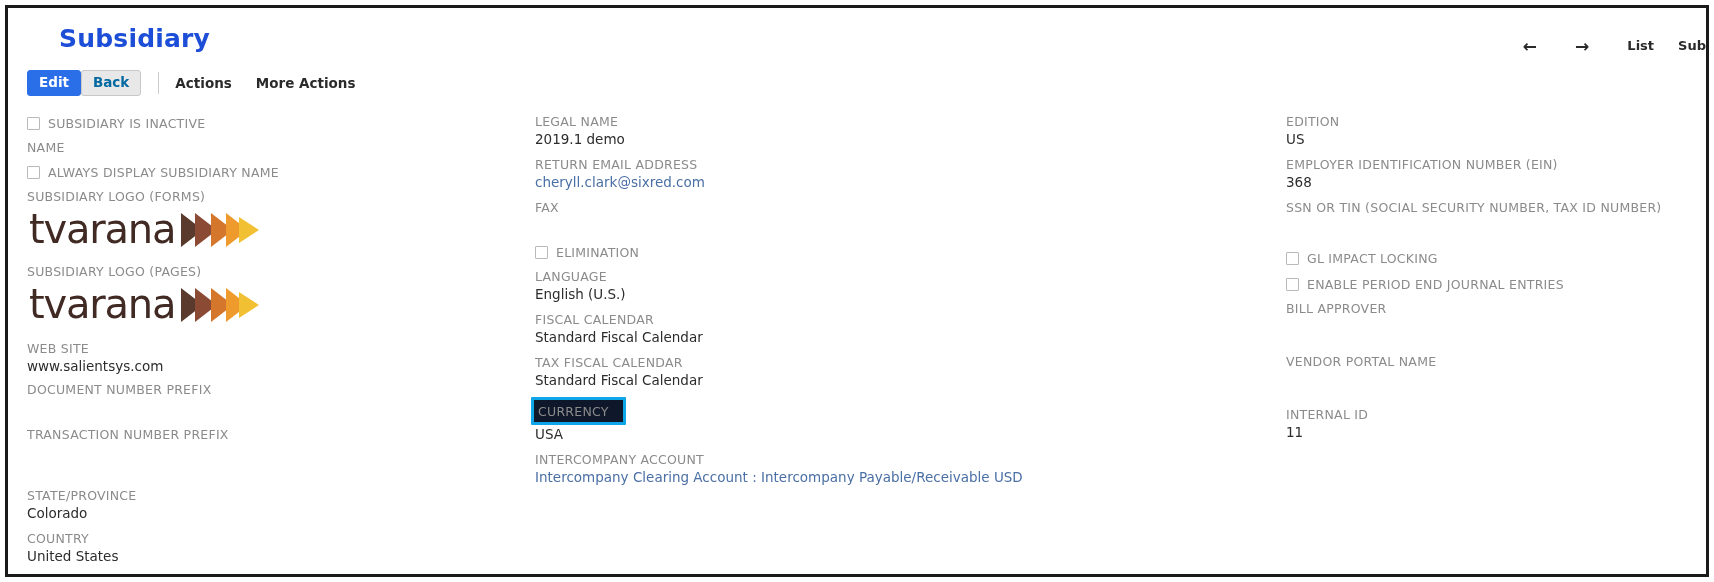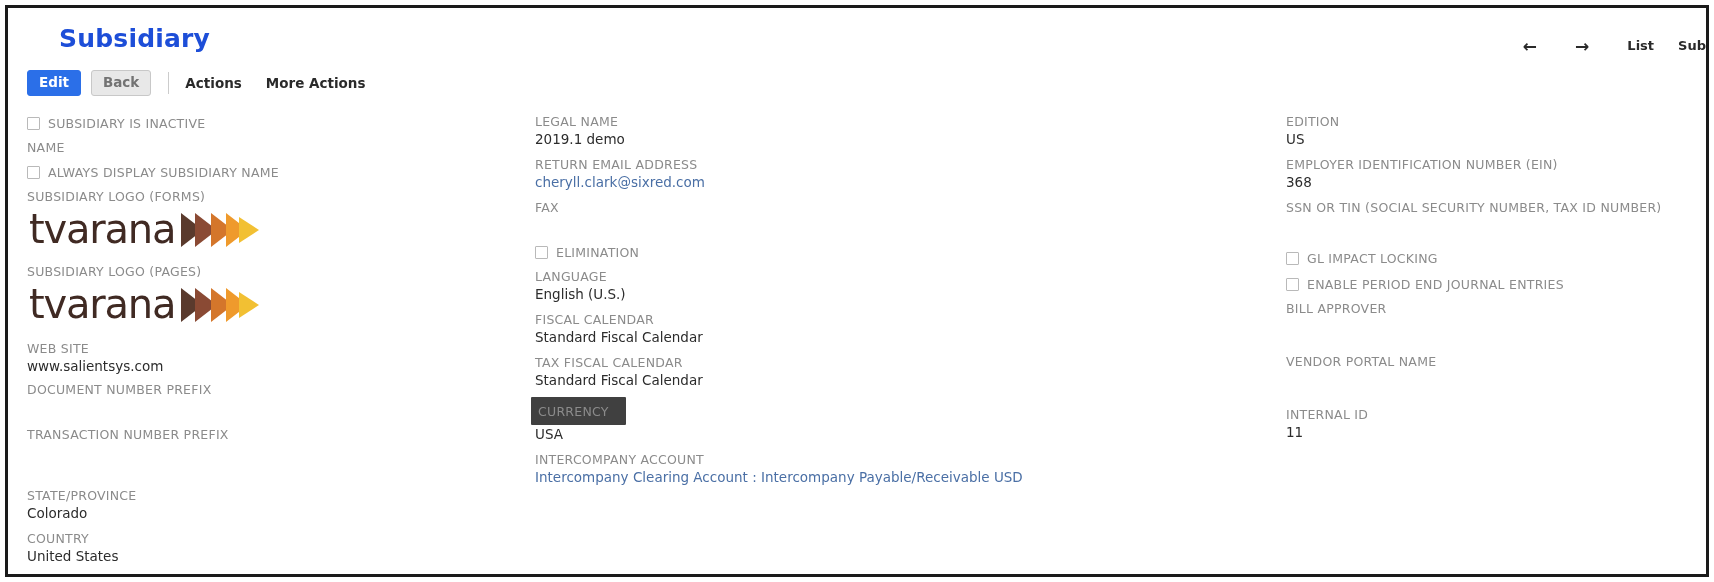--- a/index.html
+++ b/index.html
@@ -46,23 +46,22 @@
     cursor: pointer;
     white-space: nowrap;
   }
   .btn-primary {
     background: #2b6fe8;
     color: #ffffff;
     border: 1px solid #2b6fe8;
   }
   .btn-secondary {
     background: #e8e8e8;
-    color: #737373;
+    color: #0369a1;
     border: 1px solid #c8c8c8;
-    margin-left: 10px;
   }
   .toolbar-sep {
     width: 1px;
     height: 22px;
     background: #cccccc;
     margin: 0 16px 0 17px;
   }
   .toolbar-link {
     font-size: 13.5px;
     font-weight: bold;
@@ -159,25 +158,25 @@
     font-weight: 500;
     color: #402a23;
     letter-spacing: -1.2px;
     line-height: 44px;
   }
   .logo svg { position: absolute; left: 152px; top: 4px; }
 
   
   .hl-box {
     display: inline-block;
-    border: 3px solid #404040;
+    border: 3px solid #0ea5e9;
     padding: 1px 14px 2px 4px;
     margin-left: -4px;
     border-radius: 1px;
-    background: #404040;
+    background: #0f172a;
   }
 </style>
 </head>
 <body>
 
 <div id="frame">
 
   <div id="page-title">Subsidiary</div>
 
   <div id="toolbar">

